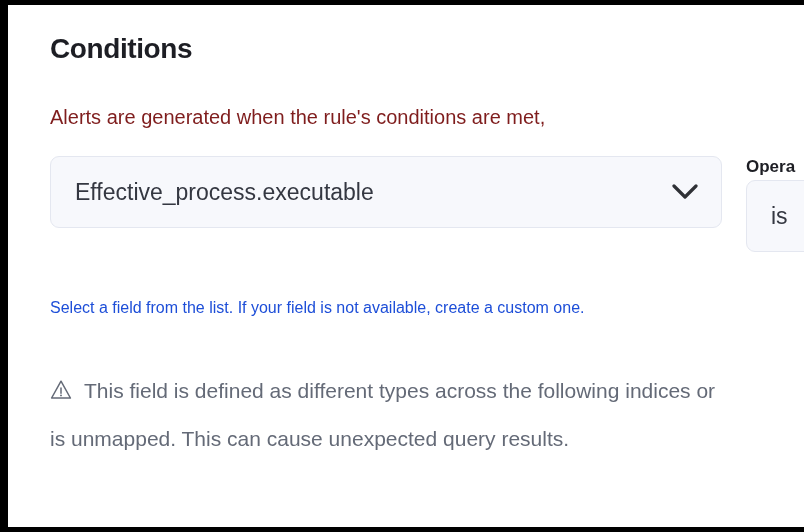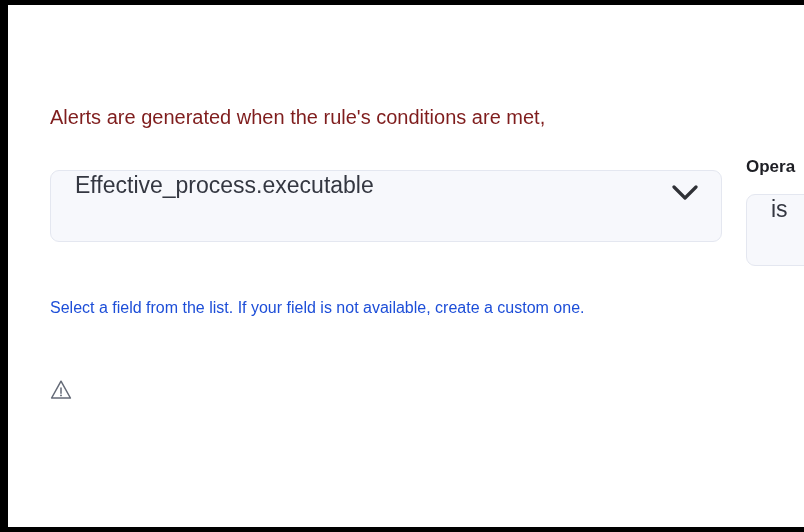--- a/index.html
+++ b/index.html
@@ -90,26 +90,27 @@
     font-weight: bold;
     color: #1d1e24;
     line-height: 24px;
     display: block;
     white-space: nowrap;
     overflow: hidden;
   }
 
   .select-control {
     position: relative;
-    margin-top: 15px;
+    margin-top: 1px;
     height: 72px;
     background: #f7f8fc;
     border: 1px solid #e4e7f0;
     border-radius: 9px;
     display: flex;
+    align-items: center;
     cursor: pointer;
   }
 
   .select-control.field-select { width: 672px; }
   .select-control.operator-select { width: 120px; }
 
   .select-value {
     font-size: 23px;
     color: #343741;
     padding-left: 24px;
@@ -161,20 +162,21 @@
   }
   .warning-icon svg { display: block; }
 </style>
 </head>
 <body>
 
 <div id="screenshot-frame">
   <div id="page-surface">
     <div class="panel-body">
 
+      <h1 class="panel-title">Conditions</h1>
 
       <p class="panel-subtitle">Alerts are generated when the rule's conditions are met,</p>
 
       <div class="form-row">
 
         <div class="field-col">
 
           <div class="select-control field-select">
             <span class="select-value">Effective_process.executable</span>
             <span class="chevron-down-icon">
@@ -197,18 +199,18 @@
 
       <p class="helper-text">Select a field from the list. If your field is not available, create a custom one.</p>
 
       <div class="field-warning">
         <span class="warning-icon">
           <svg width="22" height="22" viewBox="0 0 22 22" aria-hidden="true">
             <path d="M11 2.2 L20.4 19 L1.6 19 Z" fill="none" stroke="#646a77" stroke-width="1.5" stroke-linejoin="round"></path>
             <line x1="11" y1="9" x2="11" y2="14.2" stroke="#646a77" stroke-width="1.5" stroke-linecap="round"></line>
             <circle cx="11" cy="16.4" r="0.95" fill="#646a77"></circle>
           </svg>
-        </span>
+        </span><span>This field is defined as different types across the following indices or is unmapped. This can cause unexpected query results.</span>
       </div>
 
     </div>
   </div>
 </div>
 
 </body></html>

